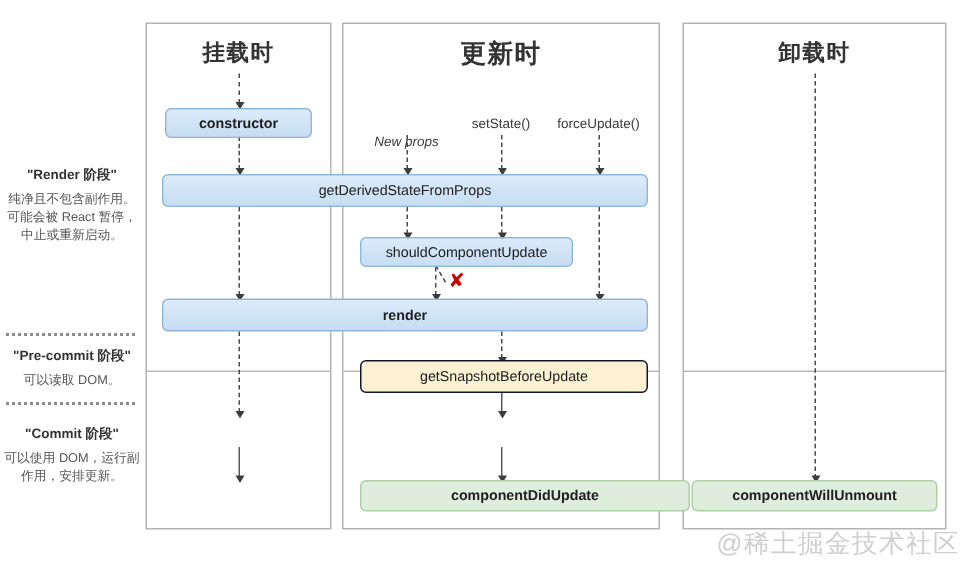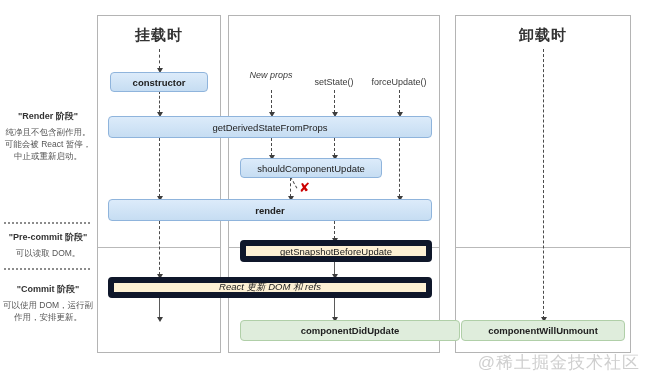--- a/index.html
+++ b/index.html
@@ -76,21 +76,21 @@
     display:flex;
     align-items:center;
     justify-content:center;
     font-size:9.5px;
     color:#202020;
     text-align:center;
     white-space:nowrap;
   }
   .node.blue{background:#cfe0f3;border:1px solid #8fb4dc;}
   .node.blue.grad{background:linear-gradient(180deg,#dcebfa 0%,#c6ddf2 100%);}
-  .node.yellow{background:#fdf1d4;border:6px solid #0f172a;}
+  .node.yellow{background:#fdf1d4;border:1px solid #0f172a;}
   .node.green{background:#dfeddc;border:1px solid #b0cfa8;}
   .node.bold{font-weight:700;}
   .node.ital{font-style:italic;}
 
   
   .trigger{
     position:absolute;
     font-size:9px;
     color:#3a3a3a;
     text-align:center;
@@ -150,20 +150,21 @@
 
   <div class="column" style="left:97px;top:15px;width:124px;height:338px;"></div>
   <div class="column" style="left:228px;top:15px;width:212px;height:338px;"></div>
   <div class="column" style="left:455px;top:15px;width:176px;height:338px;"></div>
 
   <div class="band-line" style="left:98px;top:247px;width:122px;"></div>
   <div class="band-line" style="left:229px;top:247px;width:210px;"></div>
   <div class="band-line" style="left:456px;top:247px;width:174px;"></div>
 
   <div class="col-title" style="left:97px;top:26px;width:124px;">挂载时</div>
+  <div class="col-title" style="left:228px;top:24px;width:212px;font-size:17px;">更新时</div>
   <div class="col-title" style="left:455px;top:26px;width:176px;">卸载时</div>
 
   <div class="phase" style="top:110px;">
     <div class="ph-title">"Render 阶段"</div>
     <div class="ph-desc">纯净且不包含副作用。可能会被 React 暂停，中止或重新启动。</div>
   </div>
 
   <div class="dotline" style="top:222px;"></div>
 
   <div class="phase" style="top:231px;">
@@ -171,21 +172,21 @@
     <div class="ph-desc">可以读取 DOM。</div>
   </div>
 
   <div class="dotline" style="top:268px;"></div>
 
   <div class="phase" style="top:283px;">
     <div class="ph-title">"Commit 阶段"</div>
     <div class="ph-desc">可以使用 DOM，运行副作用，安排更新。</div>
   </div>
 
-  <div class="trigger ital" style="left:271px;top:70px;">New props</div>
+  <div class="trigger ital" style="left:271px;top:89px;">New props</div>
   <div class="trigger" style="left:334px;top:77px;">setState()</div>
   <div class="trigger" style="left:399px;top:77px;">forceUpdate()</div>
 
   <div class="conn dashed" style="left:159px;top:49px;height:20px;"></div>
   <div class="arrowhead" style="left:159.5px;top:68px;"></div>
 
   <div class="conn dashed" style="left:159px;top:91px;height:22px;"></div>
   <div class="arrowhead" style="left:159.5px;top:112px;"></div>
 
   <div class="conn dashed" style="left:159px;top:138px;height:59px;"></div>
@@ -235,21 +236,20 @@
   <div class="node blue grad bold" style="left:110px;top:72px;width:98px;height:20px;">constructor</div>
 
   <div class="node blue grad" style="left:108px;top:116px;width:324px;height:22px;">getDerivedStateFromProps</div>
 
   <div class="node blue grad" style="left:240px;top:158px;width:142px;height:20px;">shouldComponentUpdate</div>
 
   <div class="node blue grad bold" style="left:108px;top:199px;width:324px;height:22px;">render</div>
 
   <div class="node yellow" style="left:240px;top:240px;width:192px;height:22px;">getSnapshotBeforeUpdate</div>
 
-  <div class="node yellow ital" style="left:108px;top:277px;width:324px;height:21px;">React 更新 DOM 和 refs</div>
 
 
   <div class="node green bold" style="left:240px;top:320px;width:220px;height:21px;">componentDidUpdate</div>
 
   <div class="node green bold" style="left:461px;top:320px;width:164px;height:21px;">componentWillUnmount</div>
 
   <div class="watermark">@稀土掘金技术社区</div>
 
 </div>
 

